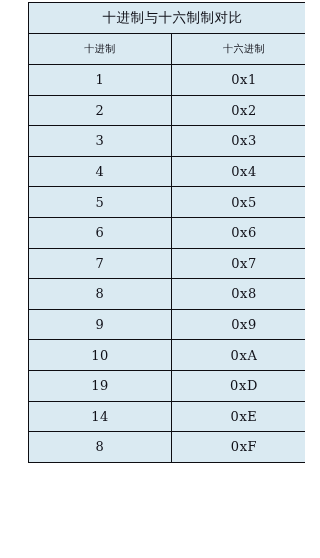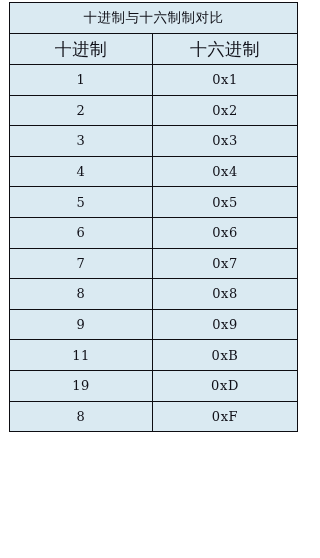--- a/index.html
+++ b/index.html
@@ -26,20 +26,21 @@
     left: 9px;
     top: 2px;
     width: 288px;
   }
 
   table.conv-table {
     border-collapse: collapse;
     table-layout: fixed;
     width: 288px;
     background: #daeaf2;
+    margin-left: 19px;
   }
 
   table.conv-table td,
   table.conv-table th {
     border: 1px solid #0d0d12;
     background: #daeaf2;
     text-align: center;
     vertical-align: middle;
     padding: 0;
     color: #101018;
@@ -49,21 +50,21 @@
   .title-cell {
     height: 30px;
     font-family: "DejaVu Sans", sans-serif;
     font-size: 13.5px;
     letter-spacing: 0.5px;
   }
 
   .head-cell {
     height: 30px;
     font-family: Liberation Serif, serif;
-    font-size: 17px;
+    font-size: 10px;
     letter-spacing: 0.5px;
   }
 
   .data-cell {
     height: 29.6px;
     font-family: "DejaVu Serif", serif;
     font-size: 13px;
     letter-spacing: 0.6px;
   }
 
@@ -118,26 +119,30 @@
           </tr>
           <tr>
             <td class="data-cell">8</td>
             <td class="data-cell">0x8</td>
           </tr>
           <tr>
             <td class="data-cell">9</td>
             <td class="data-cell">0x9</td>
           </tr>
           <tr>
-            <td class="data-cell">11</td>
-            <td class="data-cell">0xB</td>
+            <td class="data-cell">10</td>
+            <td class="data-cell">0xA</td>
           </tr>
           <tr>
             <td class="data-cell">19</td>
             <td class="data-cell">0xD</td>
+          </tr>
+          <tr>
+            <td class="data-cell">14</td>
+            <td class="data-cell">0xE</td>
           </tr>
           <tr>
             <td class="data-cell">8</td>
             <td class="data-cell">0xF</td>
           </tr>
         </tbody>
     </table>
   </div>
 </div>
 

